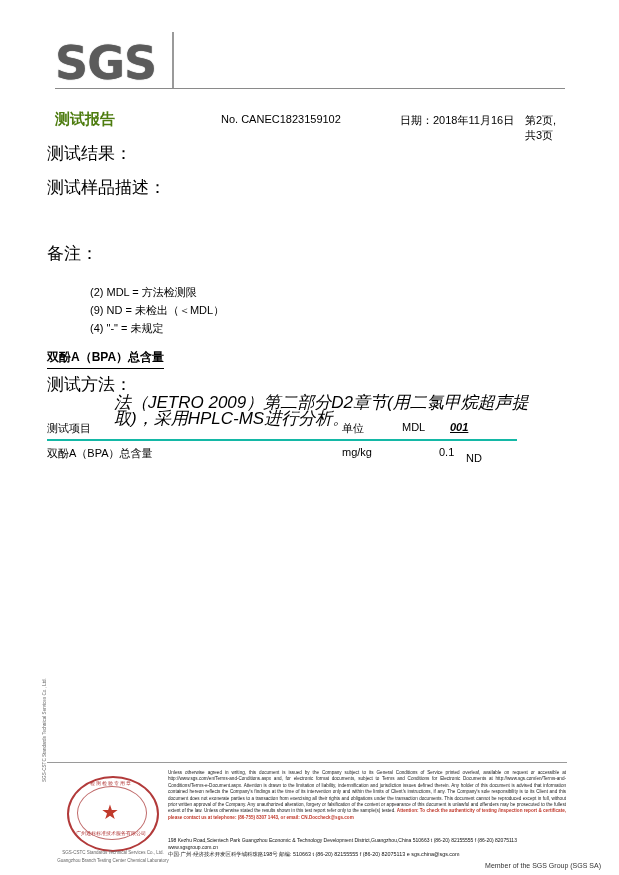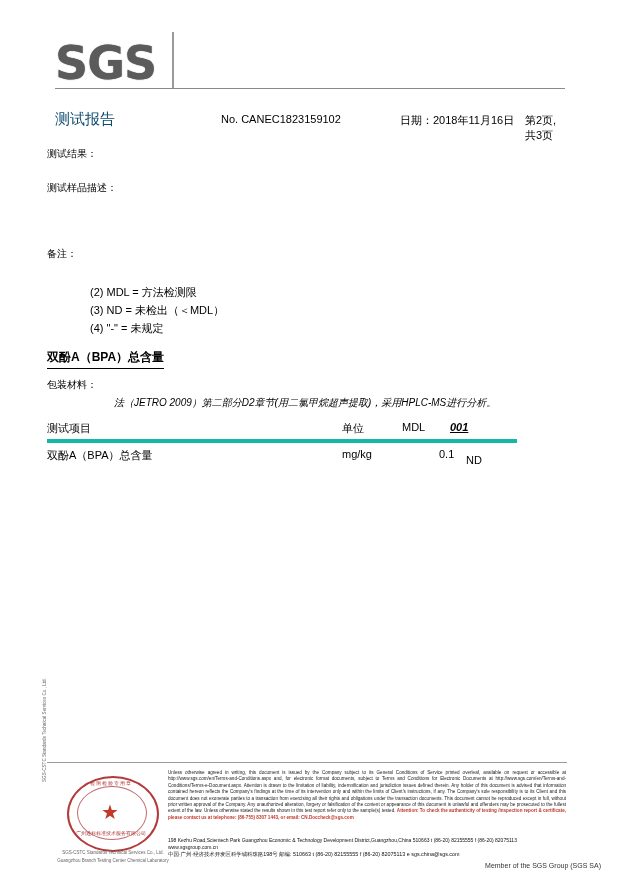--- a/index.html
+++ b/index.html
@@ -62,22 +62,22 @@
     left: 55px;
     top: 110px;
     width: 510px;
     height: 22px;
   }
   .doc-title {
     position: absolute;
     left: 0;
     top: 0;
     font-size: 15px;
-    font-weight: normal;
-    color: #0c4a6e;
+    font-weight: bold;
+    color: #4d7c0f;
   }
   .doc-no {
     position: absolute;
     left: 166px;
     top: 3px;
     font-size: 11px;
   }
   .doc-date {
     position: absolute;
     left: 345px;
@@ -87,21 +87,21 @@
   .doc-page {
     position: absolute;
     left: 470px;
     top: 3px;
     font-size: 11px;
   }
 
   
   .b {
     position: absolute;
-    font-size: 10px;
+    font-size: 17px;
     line-height: 16px;
     color: #000;
   }
   .results-label { left: 47px; top: 146px; }
   .sample-desc { left: 47px; top: 180px; }
 
   .tbl-sample {
     position: absolute;
     left: 80px;
     top: 198px;
@@ -145,21 +145,21 @@
   .res-tbl {
     position: absolute;
     left: 47px;
     top: 420px;
     width: 470px;
     font-size: 11px;
   }
   .res-head {
     position: relative;
     height: 19px;
-    border-bottom: 4px solid #14b8a6;
+    border-bottom: 2px solid #14b8a6;
     text-align: right;
   }
   .res-head .cell, .res-row .cell {
     position: absolute;
     font-size: 11px;
   }
   .rh-item { left: 0; top: 1px; }
   .rh-unit { left: 295px; top: 1px; }
   .rh-mdl  { left: 355px; top: 1px; }
   .rh-001  { left: 403px; top: 1px; font-style: italic; font-weight: bold; text-decoration: underline; }
@@ -318,26 +318,26 @@
     <div class="doc-page">第2页,共3页</div>
   </div>
 
   <div class="b results-label">测试结果：</div>
 
   <div class="b sample-desc">测试样品描述：</div>
 
 
   <div class="b notes-label">备注：</div>
   <div class="b note-line n2">(2) MDL = 方法检测限</div>
-  <div class="b note-line n3">(3) ND = 未检出（＜MDL）</div>
+  <div class="b note-line n3">(9) ND = 未检出（＜MDL）</div>
   <div class="b note-line n4">(4) "-" = 未规定</div>
 
   <div class="section-head">双酚A（BPA）总含量</div>
 
-  <div class="b method-label">包装材料：</div>
+  <div class="b method-label">测试方法：</div>
   <div class="b method-l2">法（JETRO 2009）第二部分D2章节(用二氯甲烷超声提取)，采用HPLC-MS进行分析。</div>
 
   <div class="res-tbl">
     <div class="res-head">
       <span class="cell rh-item">测试项目</span>
       <span class="cell rh-unit">单位</span>
       <span class="cell rh-mdl">MDL</span>
       <span class="cell rh-001">001</span>
     </div>
     <div class="res-row">

